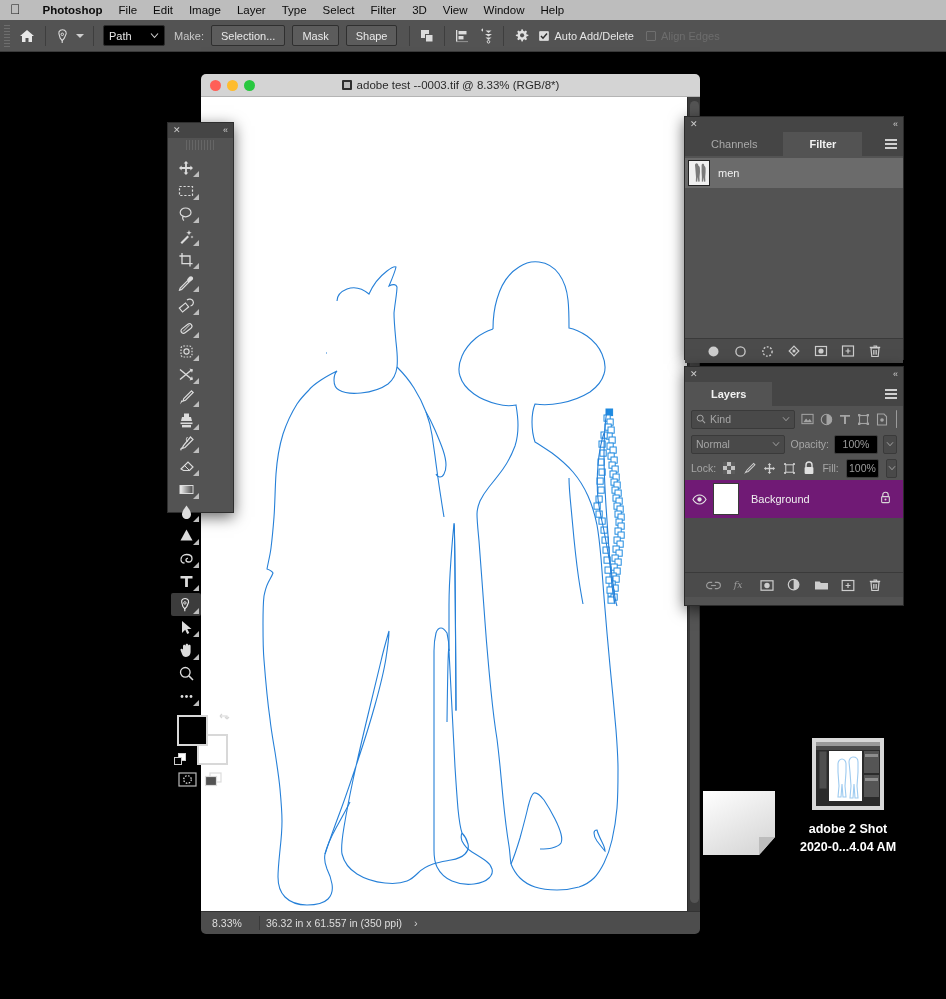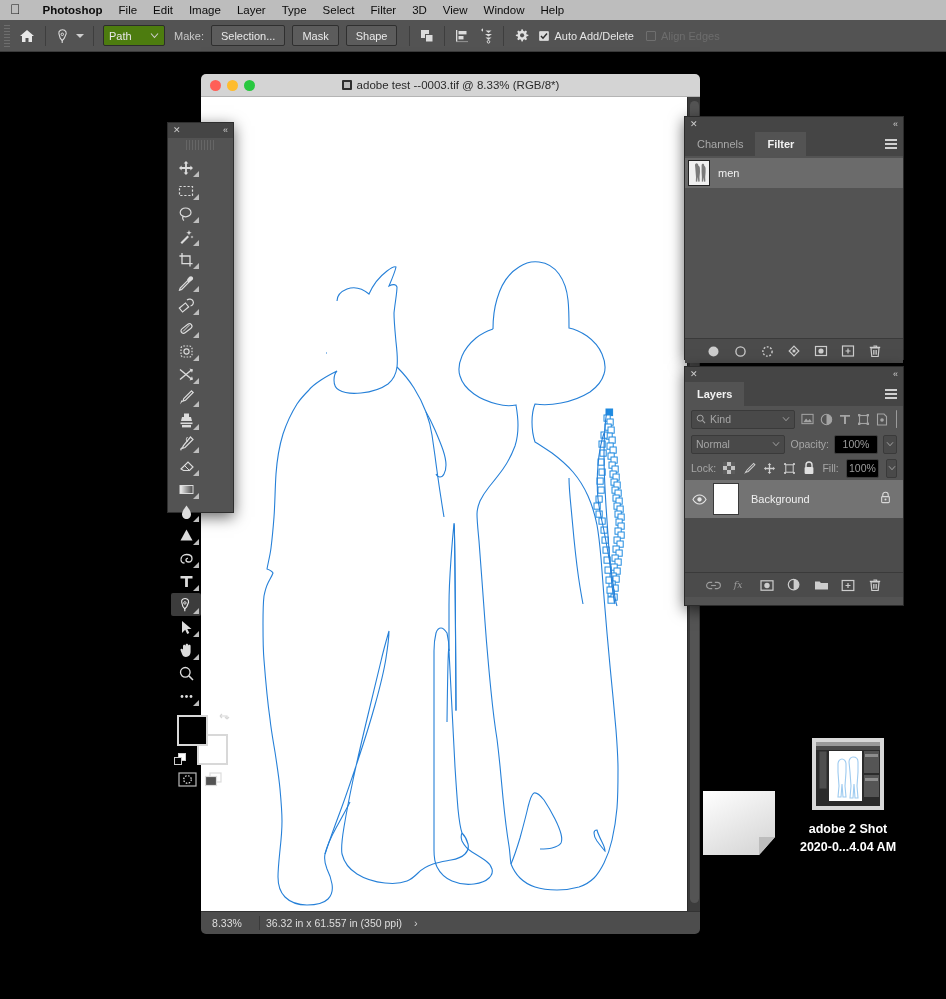--- a/index.html
+++ b/index.html
@@ -29,21 +29,21 @@
   }
   .grip { width:6px; height:22px; margin-right:4px;
     background:repeating-linear-gradient(to bottom,#6e6e6e 0 1px,transparent 1px 3px);}
   .ob-btn { width:26px; height:26px; display:flex; align-items:center; justify-content:center;
     color:#e3e3e3; }
   .vsep { width:1px; height:20px; background:#3e3e3e; margin:0 5px; }
   .tool-preview { display:flex; align-items:center; gap:3px; padding:0 4px;}
   .caret { width:0;height:0;border-left:4px solid transparent;border-right:4px solid transparent;
     border-top:4px solid #cfcfcf; }
   .ob-select {
-    height:21px; min-width:62px; background:#4d7c0f; border:1px solid #2c2c2c; border-radius:2px;
+    height:21px; min-width:62px; background:#000000; border:1px solid #2c2c2c; border-radius:2px;
     color:#e8e8e8; font-size:11px; display:flex; align-items:center; justify-content:space-between;
     padding:0 5px; margin-left:4px;
   }
   .ob-label { color:#c8c8c8; font-size:11px; margin:0 7px 0 9px; }
   .ob-push {
     height:21px; background:#5c5c5c; border:1px solid #2f2f2f; border-radius:2px;
     color:#eaeaea; font-size:11px; display:flex; align-items:center; justify-content:center;
     padding:0 9px; margin-right:7px;
   }
   .ob-icon { width:24px;height:24px;display:flex;align-items:center;justify-content:center;color:#dcdcdc;}
@@ -124,21 +124,21 @@
   
   .panel {
     position:absolute; background:#535353; border:1px solid #2b2b2b;
     box-shadow:0 4px 14px rgba(0,0,0,.6);
   }
   .panel-head{height:15px;background:#454545;display:flex;align-items:center;
     justify-content:space-between;padding:0 5px;}
   .panel-head .x{font-size:9px;color:#cdcdcd;line-height:1;}
   .panel-head .cc{font-size:9px;color:#cdcdcd;line-height:1;}
   .tabrow{height:24px;background:#454545;display:flex;align-items:flex-end;position:relative;}
-  .tab{height:24px;display:flex;align-items:center;padding:0 12px;font-size:11px;color:#a9a9a9;margin-top:13px;}
+  .tab{height:24px;display:flex;align-items:center;padding:0 26px;font-size:11px;color:#a9a9a9;margin-top:13px;}
   .tab.active{background:#535353;color:#f2f2f2;font-weight:bold;}
   .burger{position:absolute;right:6px;top:7px;width:12px;height:10px;
     background:repeating-linear-gradient(to bottom,#d0d0d0 0 2px,transparent 2px 4px);}
   .pbody{background:#535353;}
   .path-row{height:30px;margin:2px 0 0 0;background:#6b6b6b;display:flex;align-items:center;
     padding-left:3px;gap:8px;}
   .path-thumb{width:22px;height:26px;background:#f0f0f0;border:1px solid #222;
     display:flex;align-items:center;justify-content:center;}
   .path-name{font-size:11px;color:#f0f0f0;}
   .panel-footer{height:25px;background:#4b4b4b;border-top:1px solid #3a3a3a;
@@ -156,21 +156,21 @@
   .blend-row{height:24px;display:flex;align-items:center;padding:0 6px;gap:5px;}
   .blend-sel{flex:1;height:19px;background:#494949;border:1px solid #3a3a3a;border-radius:2px;
     display:flex;align-items:center;justify-content:space-between;padding:0 4px;color:#a6a6a6;
     font-size:10.5px;}
   .mini-label{font-size:10.5px;color:#a6a6a6;}
   .opacity-box{width:44px;height:19px;background:#000000;border:1px solid #3f3f3f;border-radius:2px;
     display:flex;align-items:center;justify-content:center;font-size:10.5px;color:#9c9c9c;}
   .stepper{width:14px;height:19px;background:#494949;border:1px solid #3a3a3a;border-radius:2px;
     display:flex;align-items:center;justify-content:center;}
   .lock-row{height:24px;display:flex;align-items:center;padding:0 6px;gap:7px;}
-  .layer-row{height:38px;background:#737373;display:flex;align-items:center;gap:0px;}
+  .layer-row{height:38px;background:#701a75;display:flex;align-items:center;gap:0px;}
   .eye-cell{width:28px;display:flex;align-items:center;justify-content:center;color:#e6e6e6;}
   .layer-thumb{width:26px;height:32px;background:#fff;border:1px solid #3a3a3a;}
   .layer-name{font-size:11px;color:#f0f0f0;margin-left:12px;flex:1;}
   .lock-ico{margin-right:12px;color:#d8d8d8;}
 
   
   .desk-file{position:absolute;left:703px;top:791px;width:72px;height:64px;}
   .desk-ico{position:absolute;left:812px;top:738px;width:72px;height:72px;
     background:#d8d8d8;padding:4px;}
   .desk-ico-inner{width:100%;height:100%;background:#2d2d2d;position:relative;overflow:hidden;}

